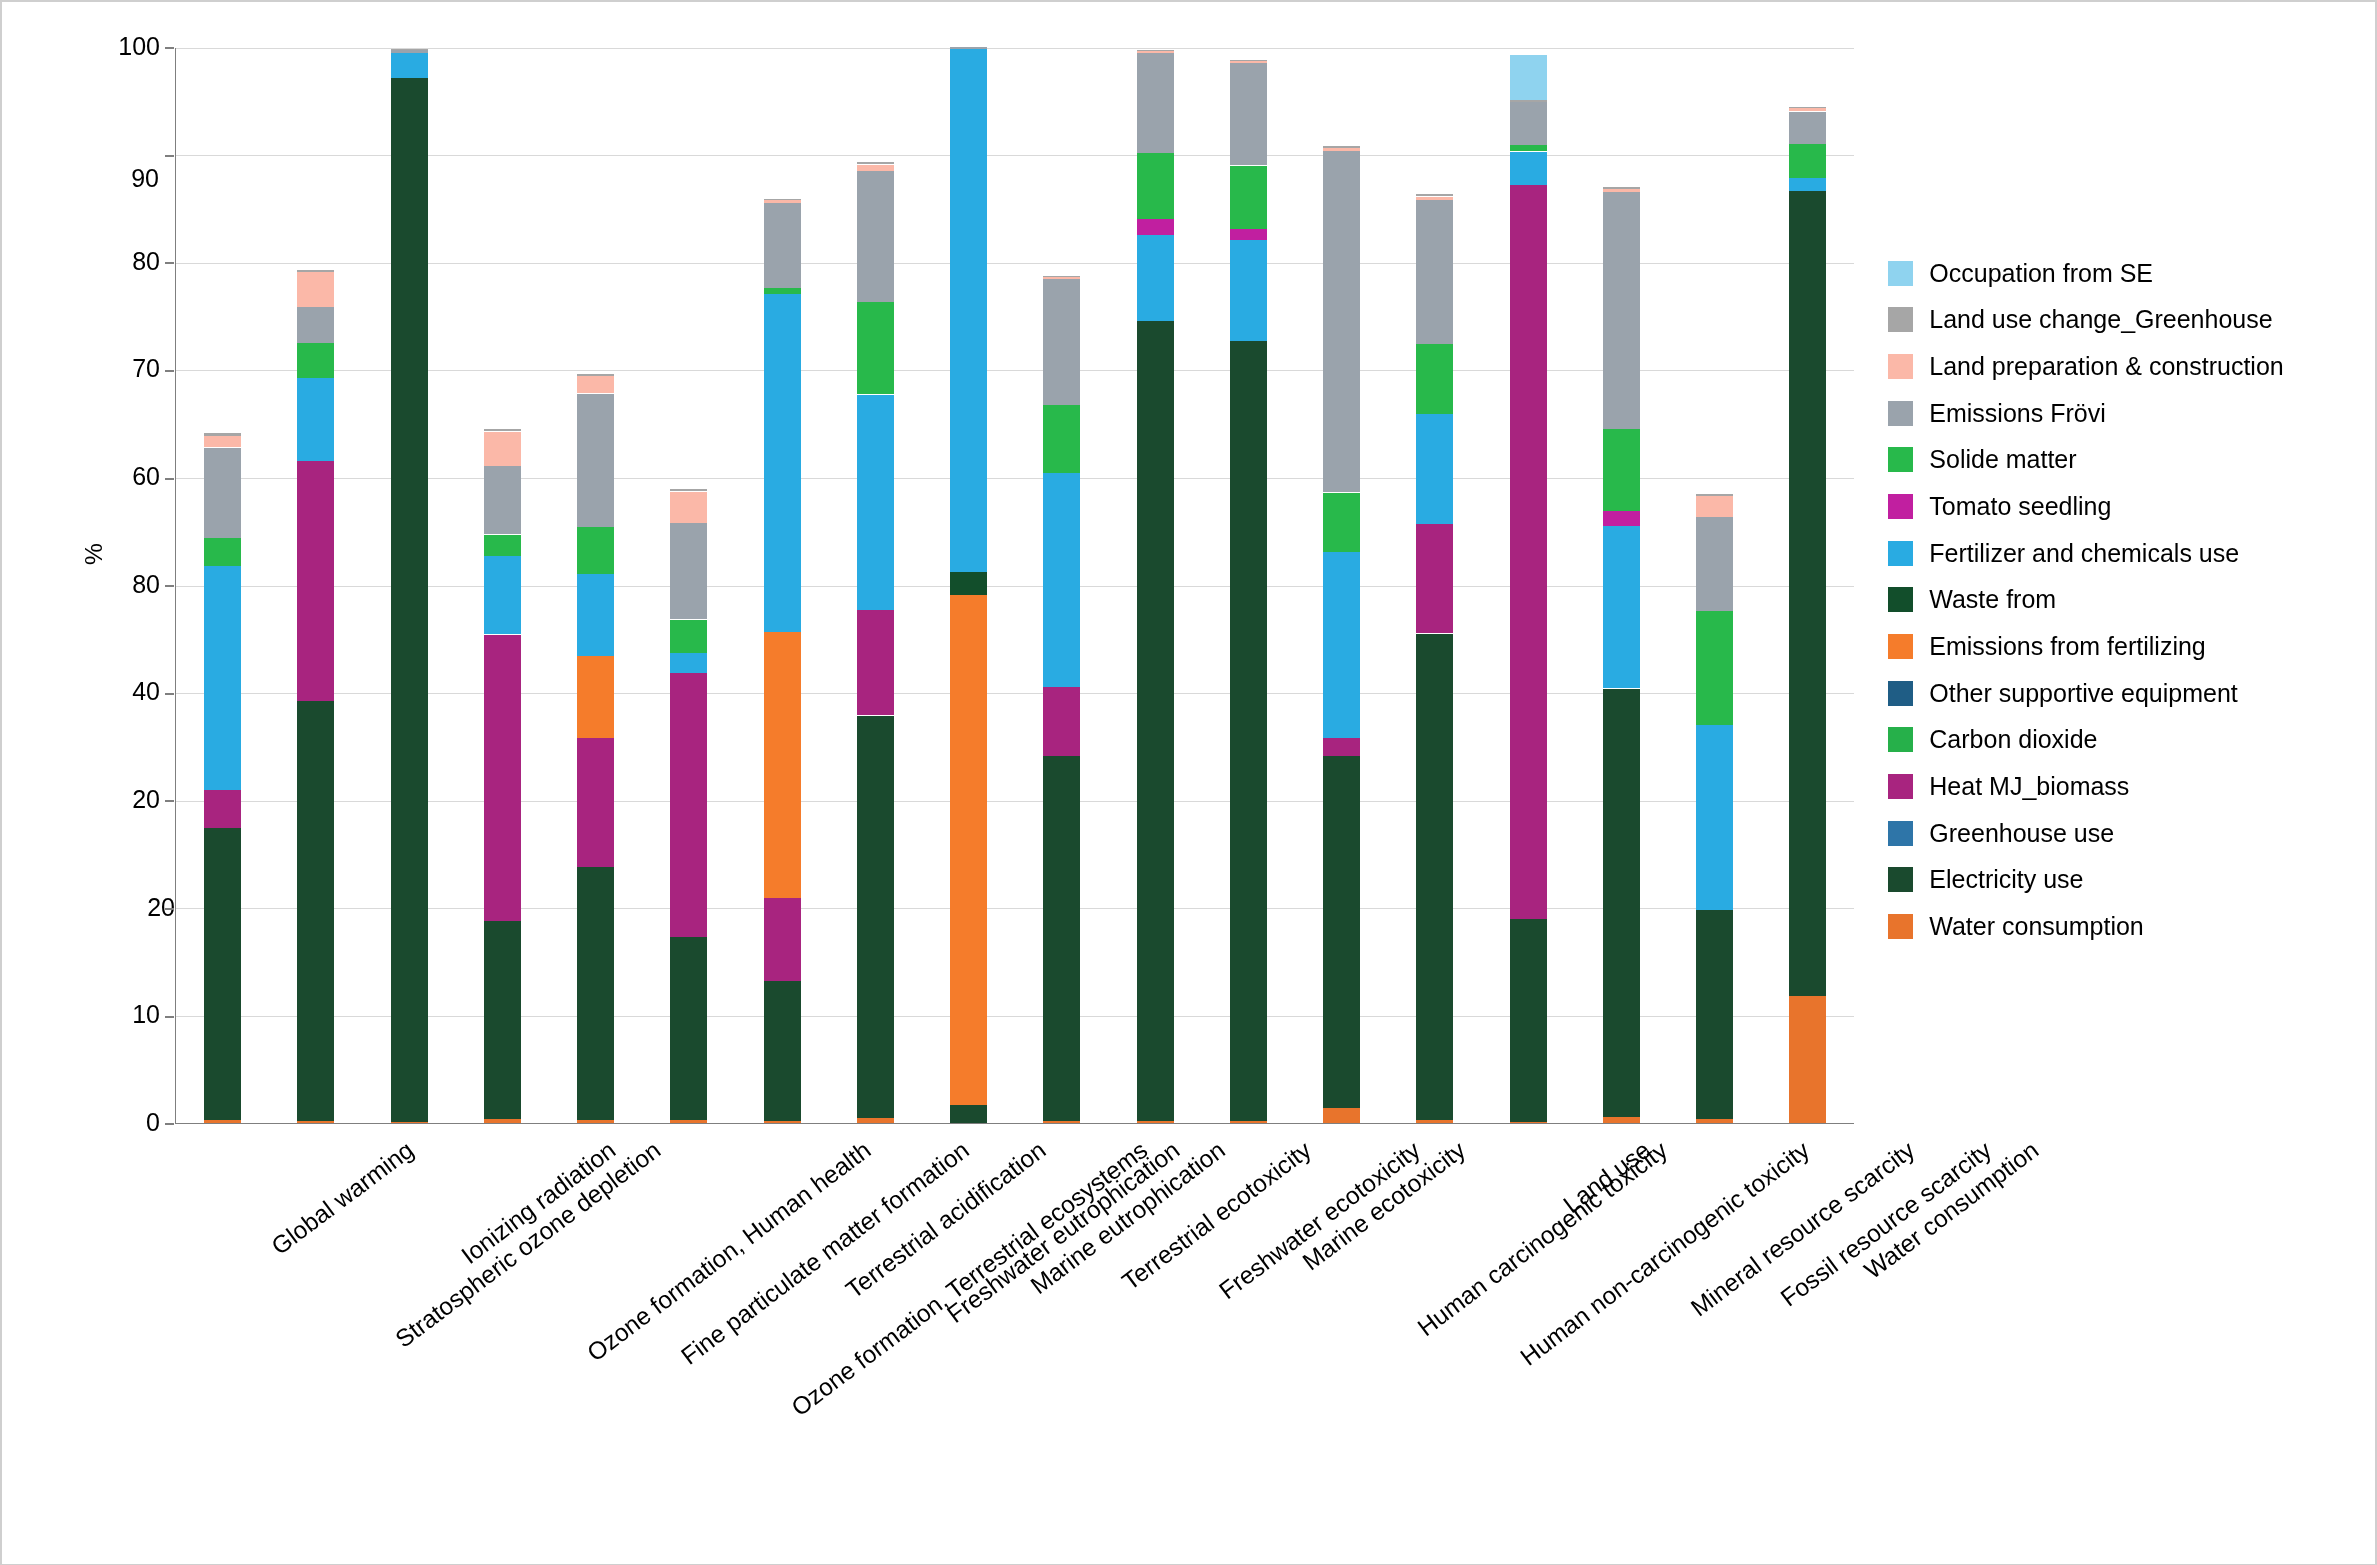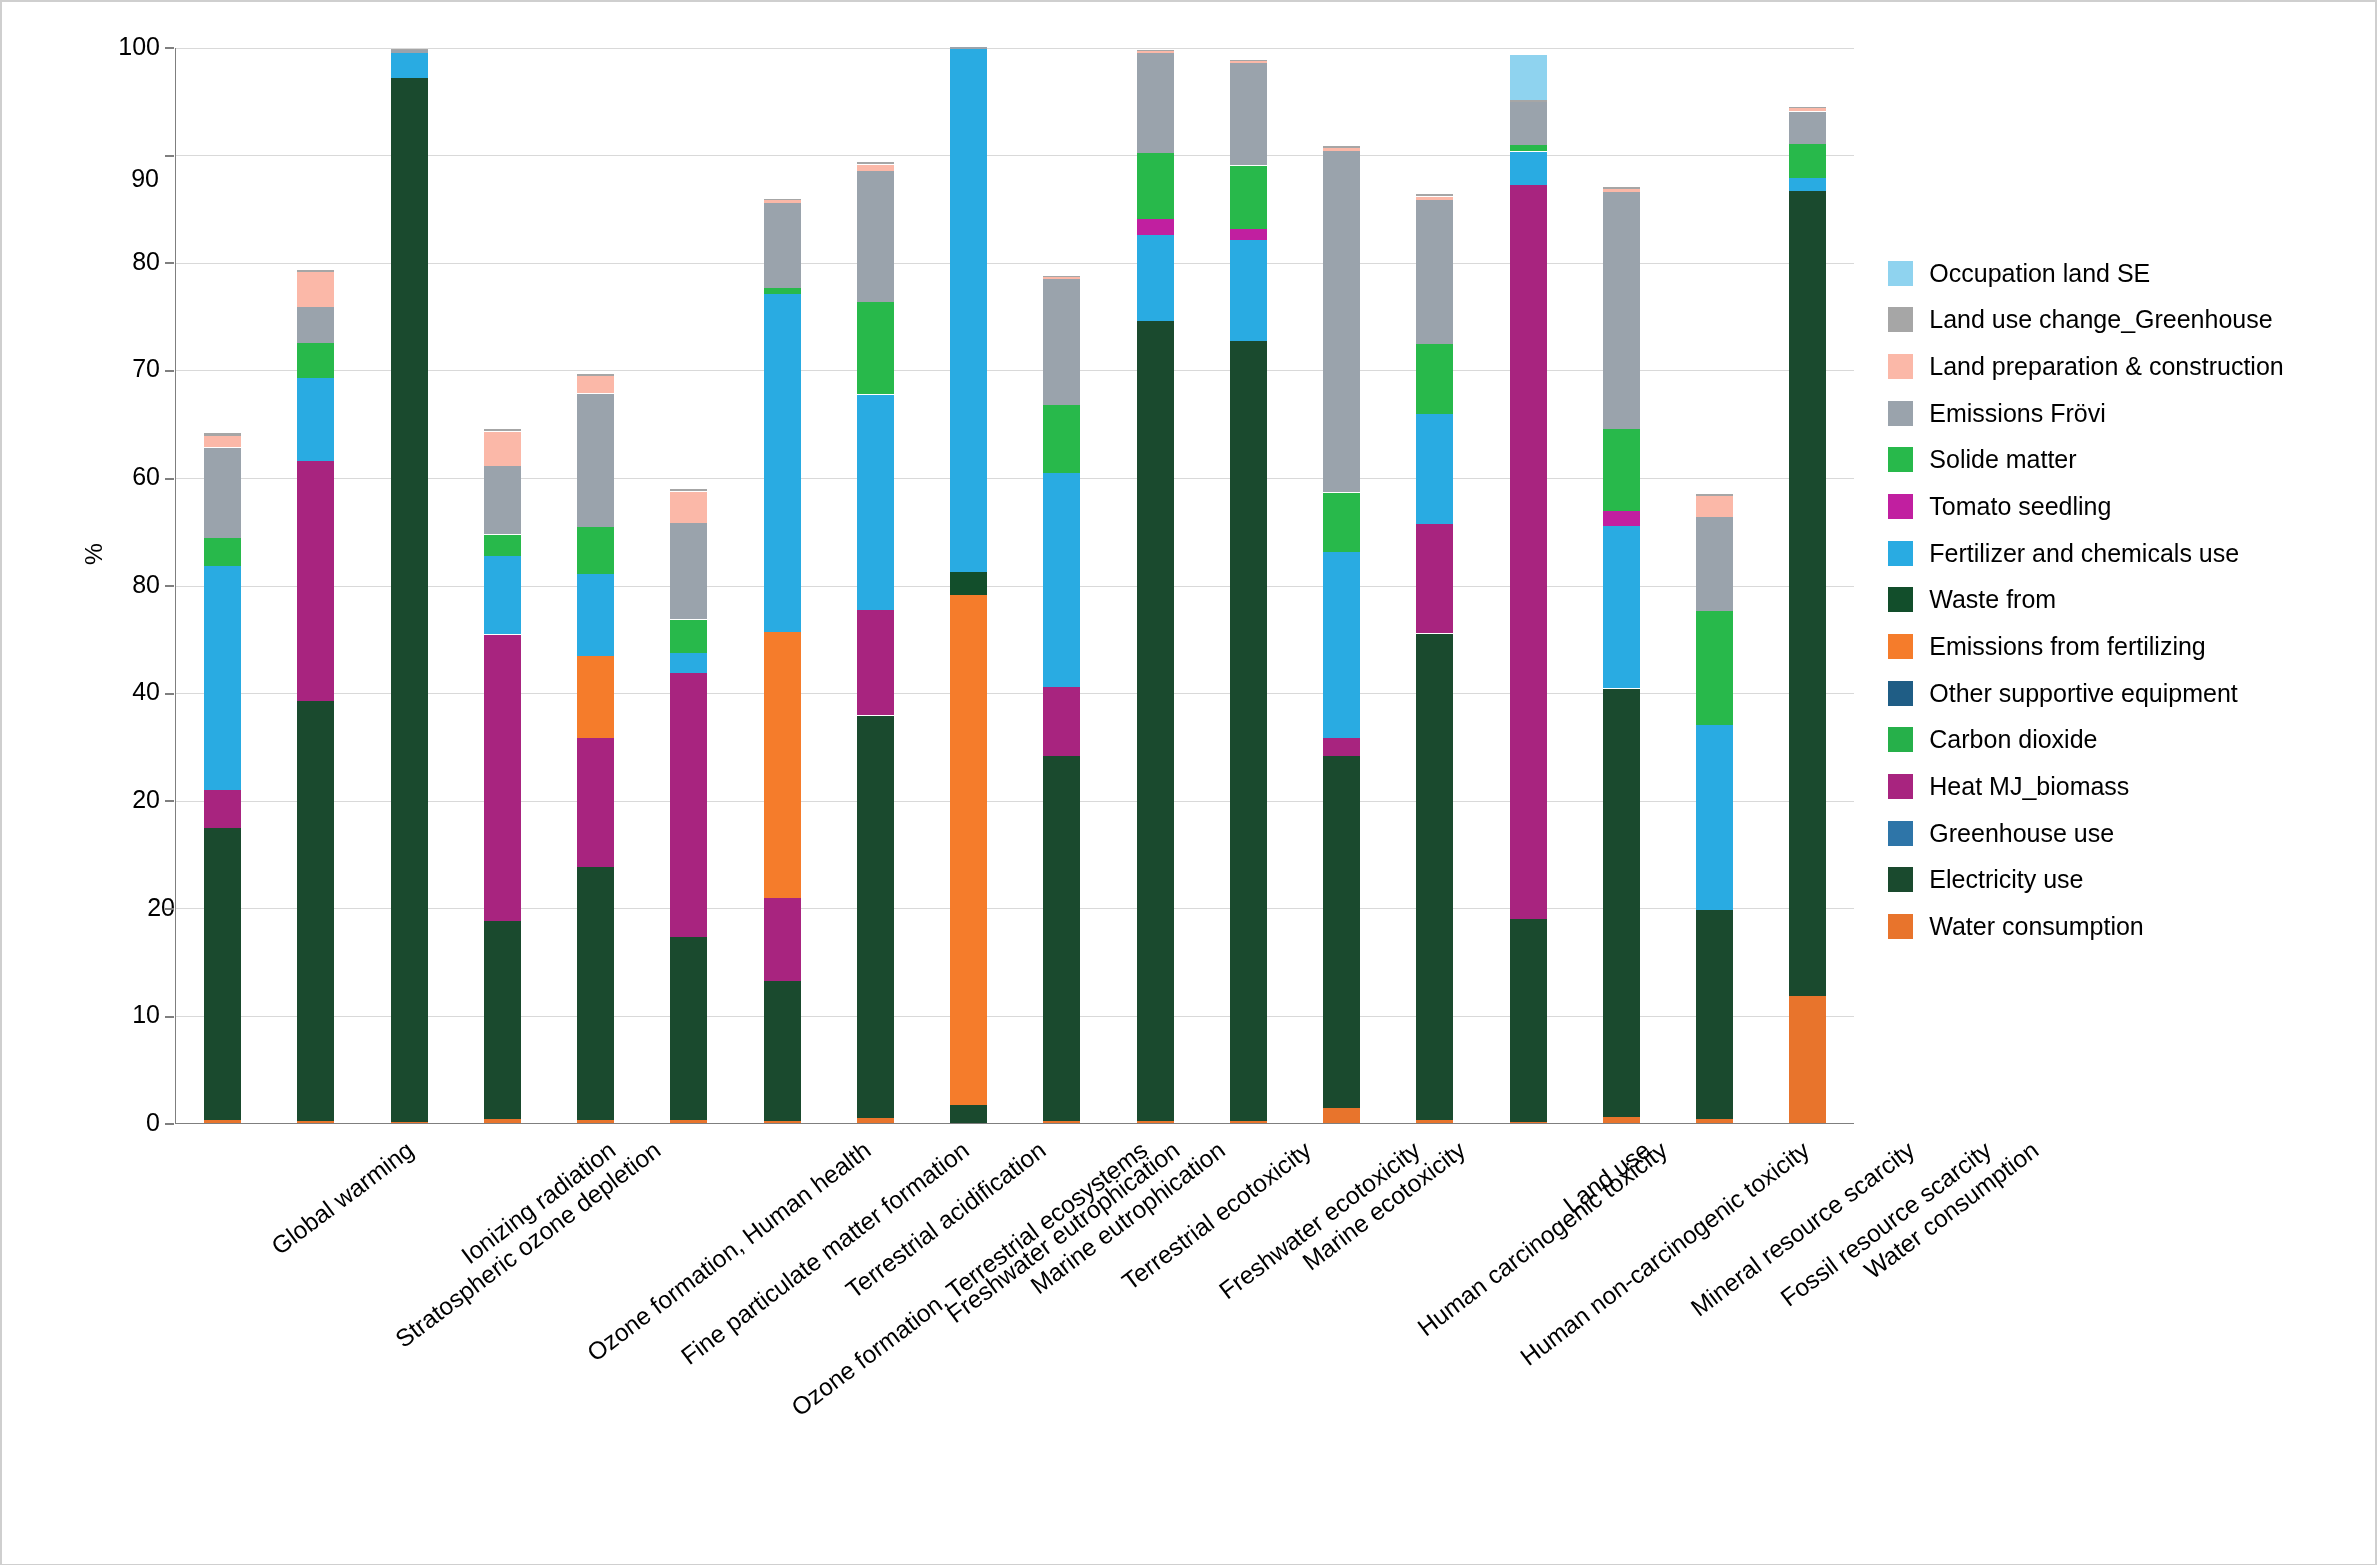--- a/index.html
+++ b/index.html
@@ -265,21 +265,21 @@
       <div class="xlab" style="left: 1269px; top: 10.4px;">Human non-carcinogenic toxicity</div>
       <div class="xlab" style="left: 1363px; top: 10.4px;">Land use</div>
       <div class="xlab" style="left: 1456px; top: 10.4px;">Mineral resource scarcity</div>
       <div class="xlab" style="left: 1549px; top: 10.4px;">Fossil resource scarcity</div>
       <div class="xlab" style="left: 1642px; top: 10.4px;">Water consumption</div>
     </div>
 
   <div id="legend">
       <div class="legrow">
         <span class="legsw" style="background: rgb(143, 211, 239);"></span>
-        <span class="legtx">Occupation land SE</span>
+        <span class="legtx">Occupation from SE</span>
       </div>
       <div class="legrow">
         <span class="legsw" style="background: rgb(166, 166, 166);"></span>
         <span class="legtx">Land use change_Greenhouse</span>
       </div>
       <div class="legrow">
         <span class="legsw" style="background: rgb(251, 184, 168);"></span>
         <span class="legtx">Land preparation &amp; construction</span>
       </div>
       <div class="legrow">

